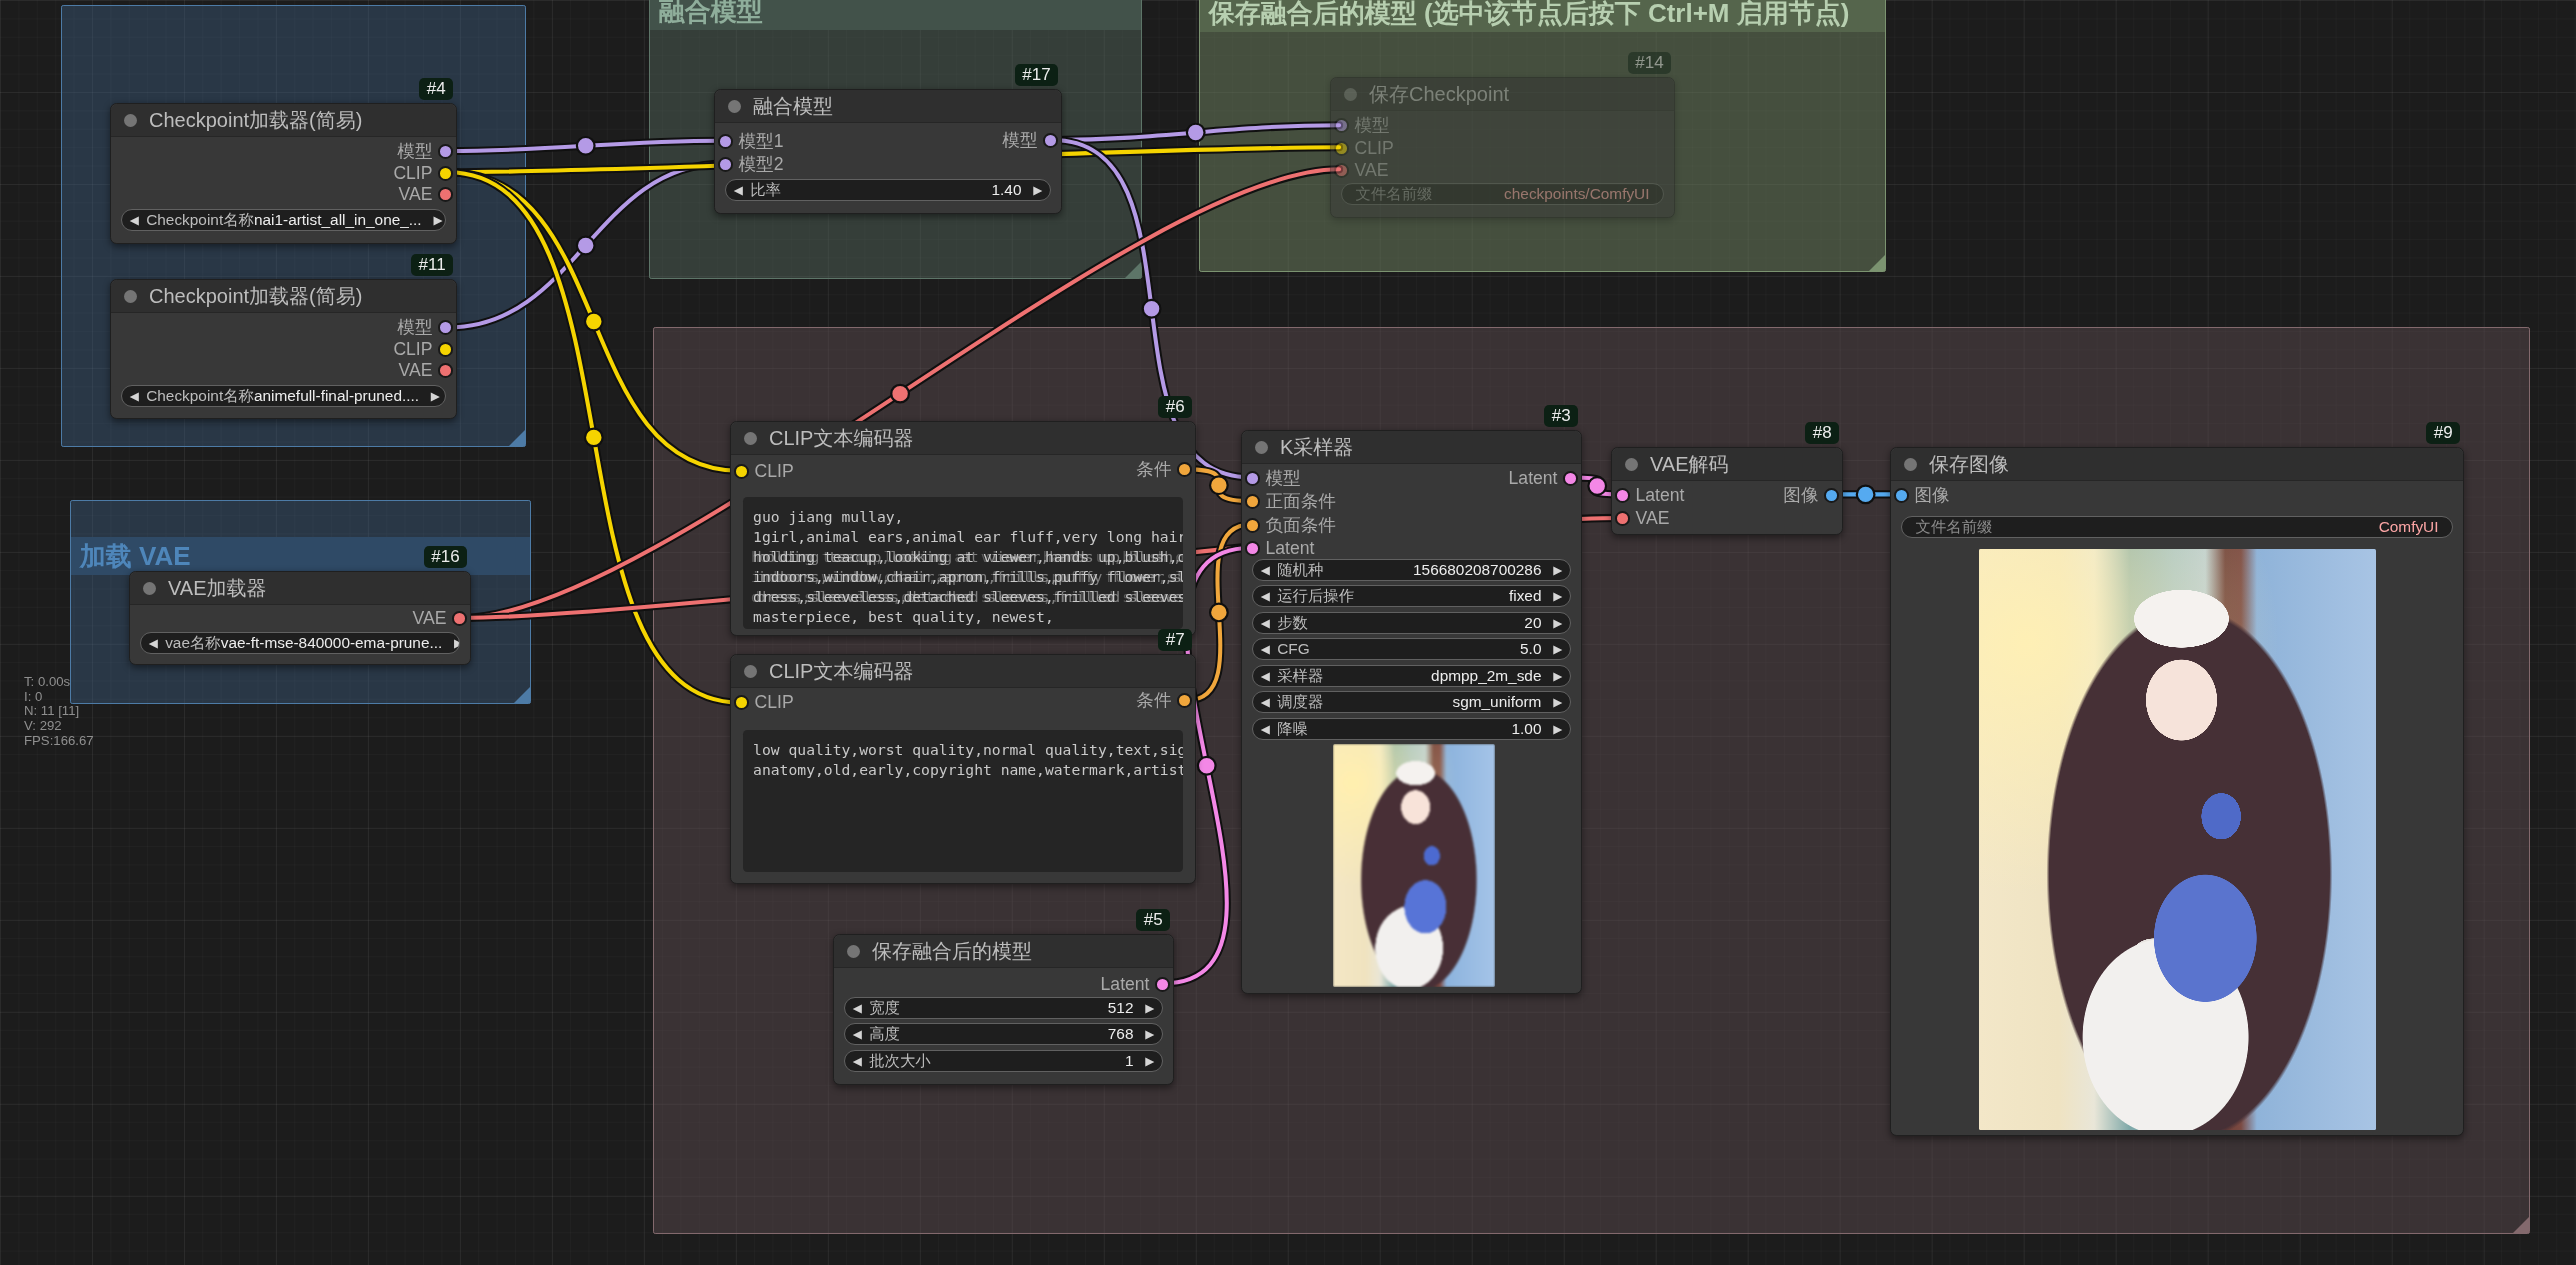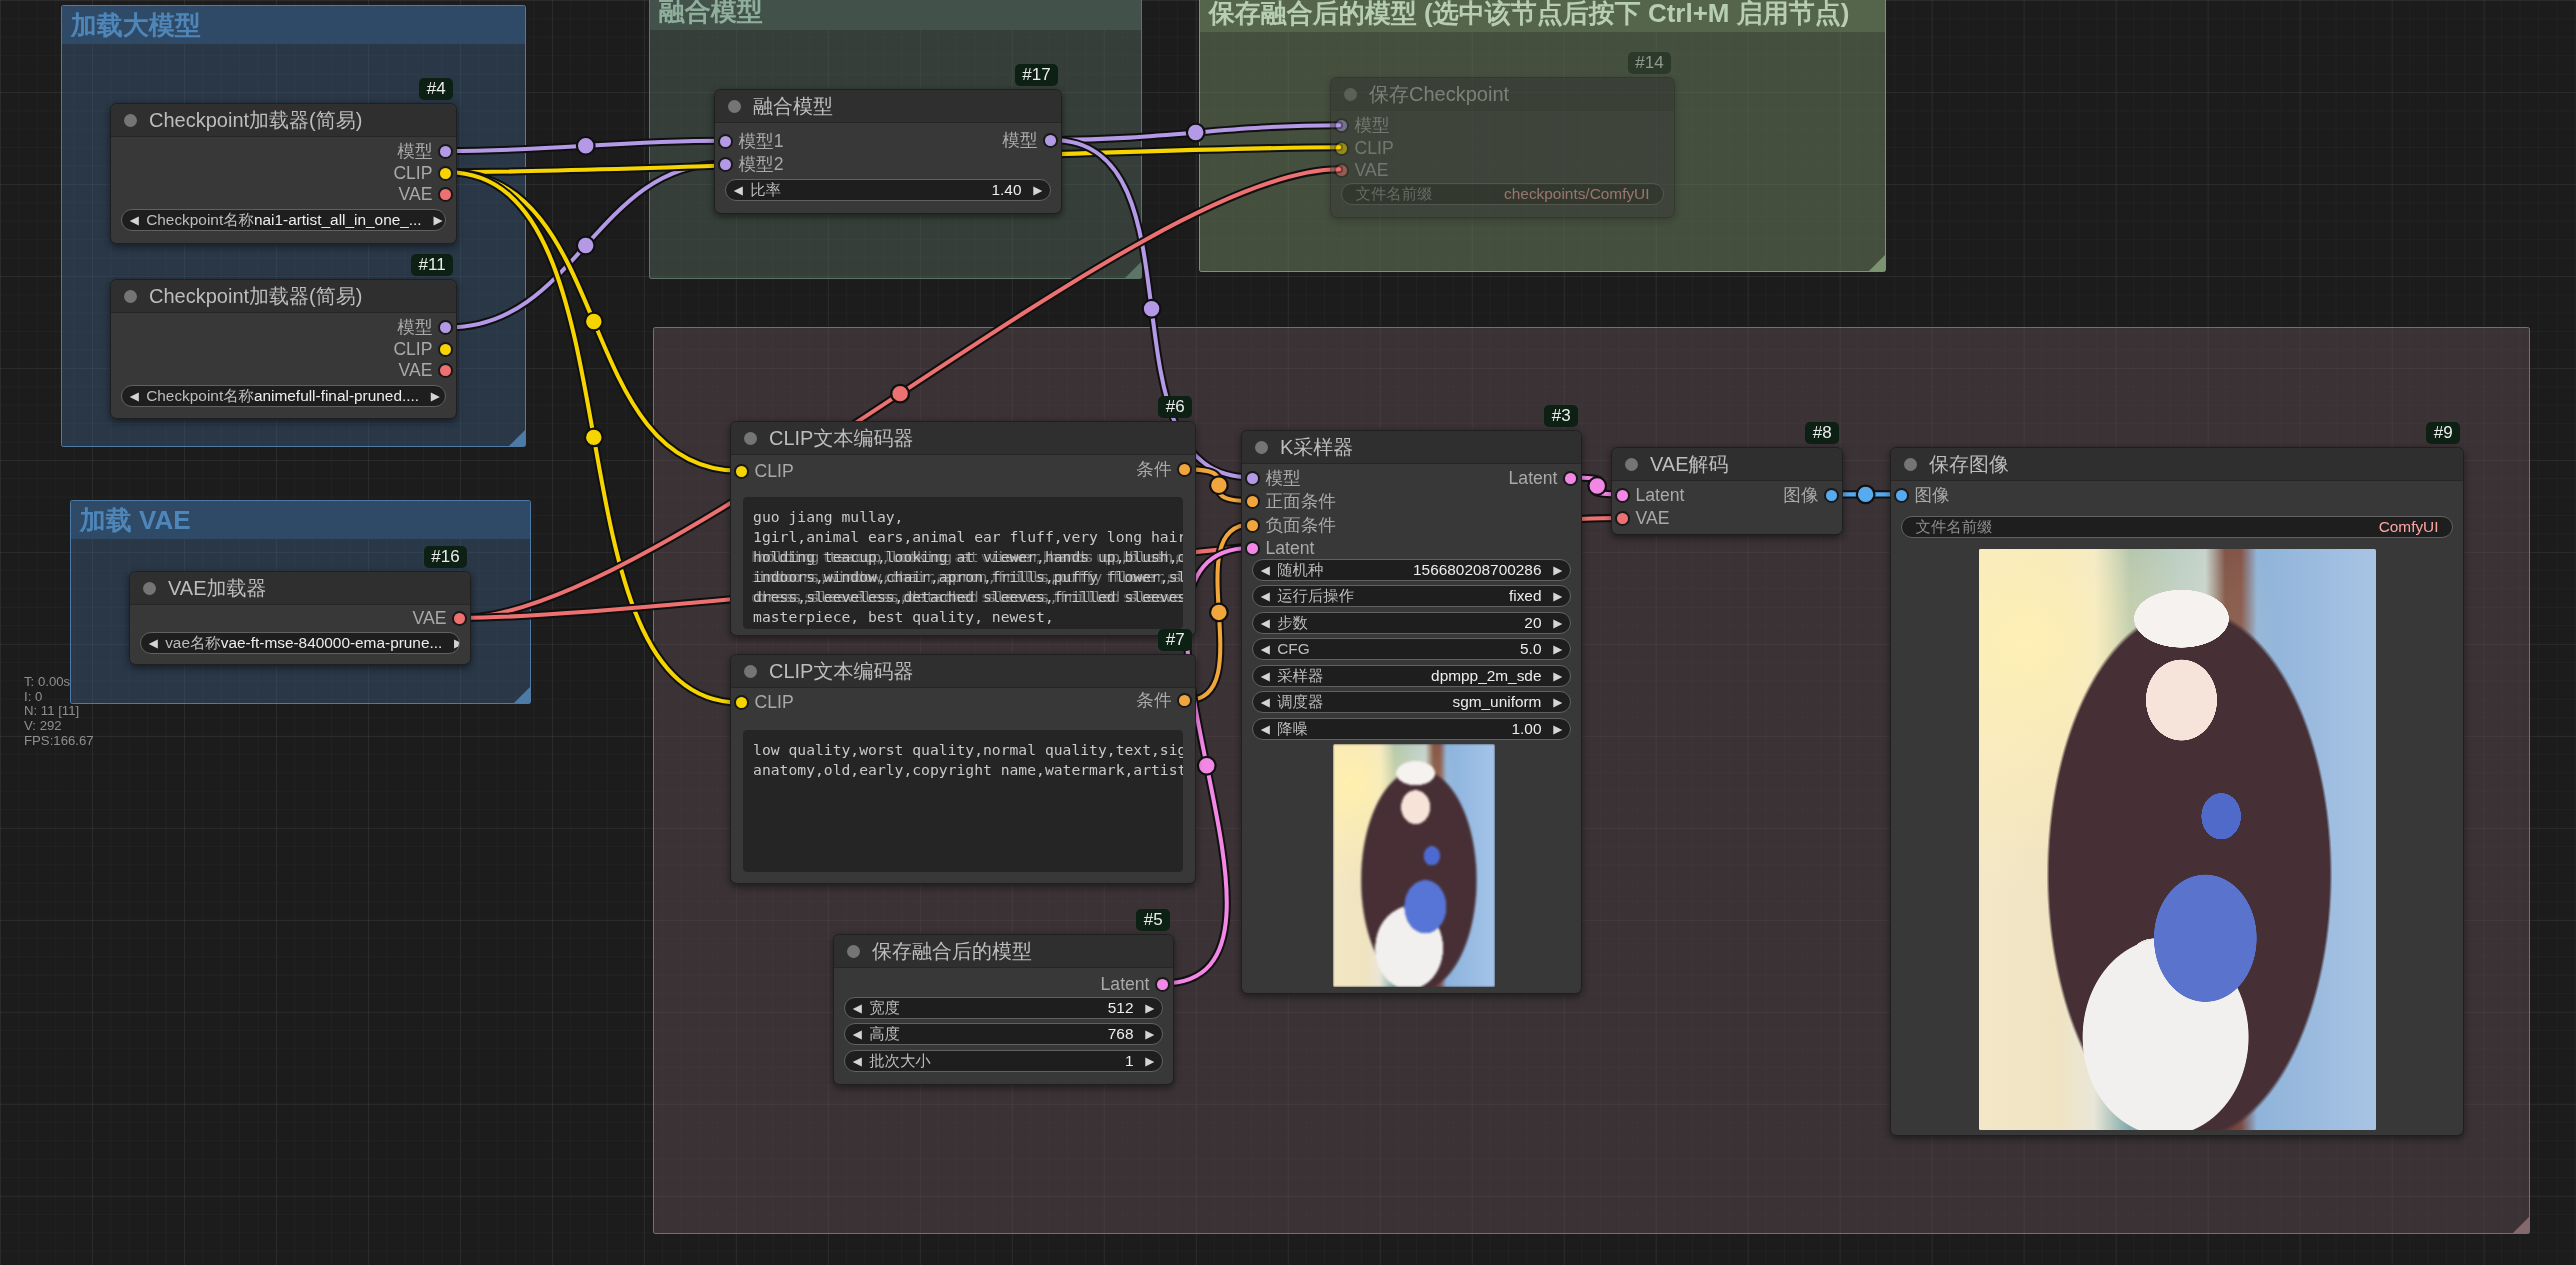--- a/index.html
+++ b/index.html
@@ -122,25 +122,24 @@
       <circle cx="2537" cy="672" r="12" fill="#55aaf0" stroke="#101010" stroke-width="3"></circle>
     </svg>
   <div class="stats">
     <div>T: 0.00s</div>
     <div>I: 0</div>
     <div>N: 11 [11]</div>
     <div>V: 292</div>
     <div>FPS:166.67</div>
   </div>
 <div class="group" style="left: 61px; top: 5.1px; width: 465px; height: 442px; background: rgba(62, 98, 134, 0.4); border: 0.7px solid rgb(77, 123, 166);">
-      <div class="group-title" style="background: rgb(47, 74, 102); color: rgb(78, 134, 186);">加载大模型</div>
       <div class="group-resize" style="border-bottom: 16px solid rgb(77, 123, 166);"></div>
     </div>
     <div class="group" style="left: 70px; top: 500px; width: 461px; height: 204px; background: rgba(62, 98, 134, 0.4); border: 0.7px solid rgb(77, 123, 166);">
-      <div class="group-title" style="background: rgb(47, 74, 102); color: rgb(78, 134, 186);">加载 VAE</div>
+      <div class="group-title" style="background: rgb(47, 74, 102); color: rgb(78, 134, 186); margin-top: 36px;">加载 VAE</div>
       <div class="group-resize" style="border-bottom: 16px solid rgb(77, 123, 166);"></div>
     </div>
     <div class="group" style="left: 649px; top: -8.8px; width: 493px; height: 288px; background: rgba(84, 104, 94, 0.45); border: 0.7px solid rgb(93, 117, 104);">
       <div class="group-title" style="background: rgb(66, 82, 74); color: rgb(143, 174, 155);">融合模型</div>
       <div class="group-resize" style="border-bottom: 16px solid rgb(93, 117, 104);"></div>
     </div>
     <div class="group" style="left: 1199px; top: -7.4px; width: 687px; height: 279px; background: rgba(110, 130, 96, 0.5); border: 0.7px solid rgb(123, 147, 112);">
       <div class="group-title" style="background: rgb(85, 101, 76); color: rgb(183, 207, 176);">保存融合后的模型 (选中该节点后按下 Ctrl+M 启用节点)</div>
       <div class="group-resize" style="border-bottom: 16px solid rgb(123, 147, 112);"></div>
     </div>

